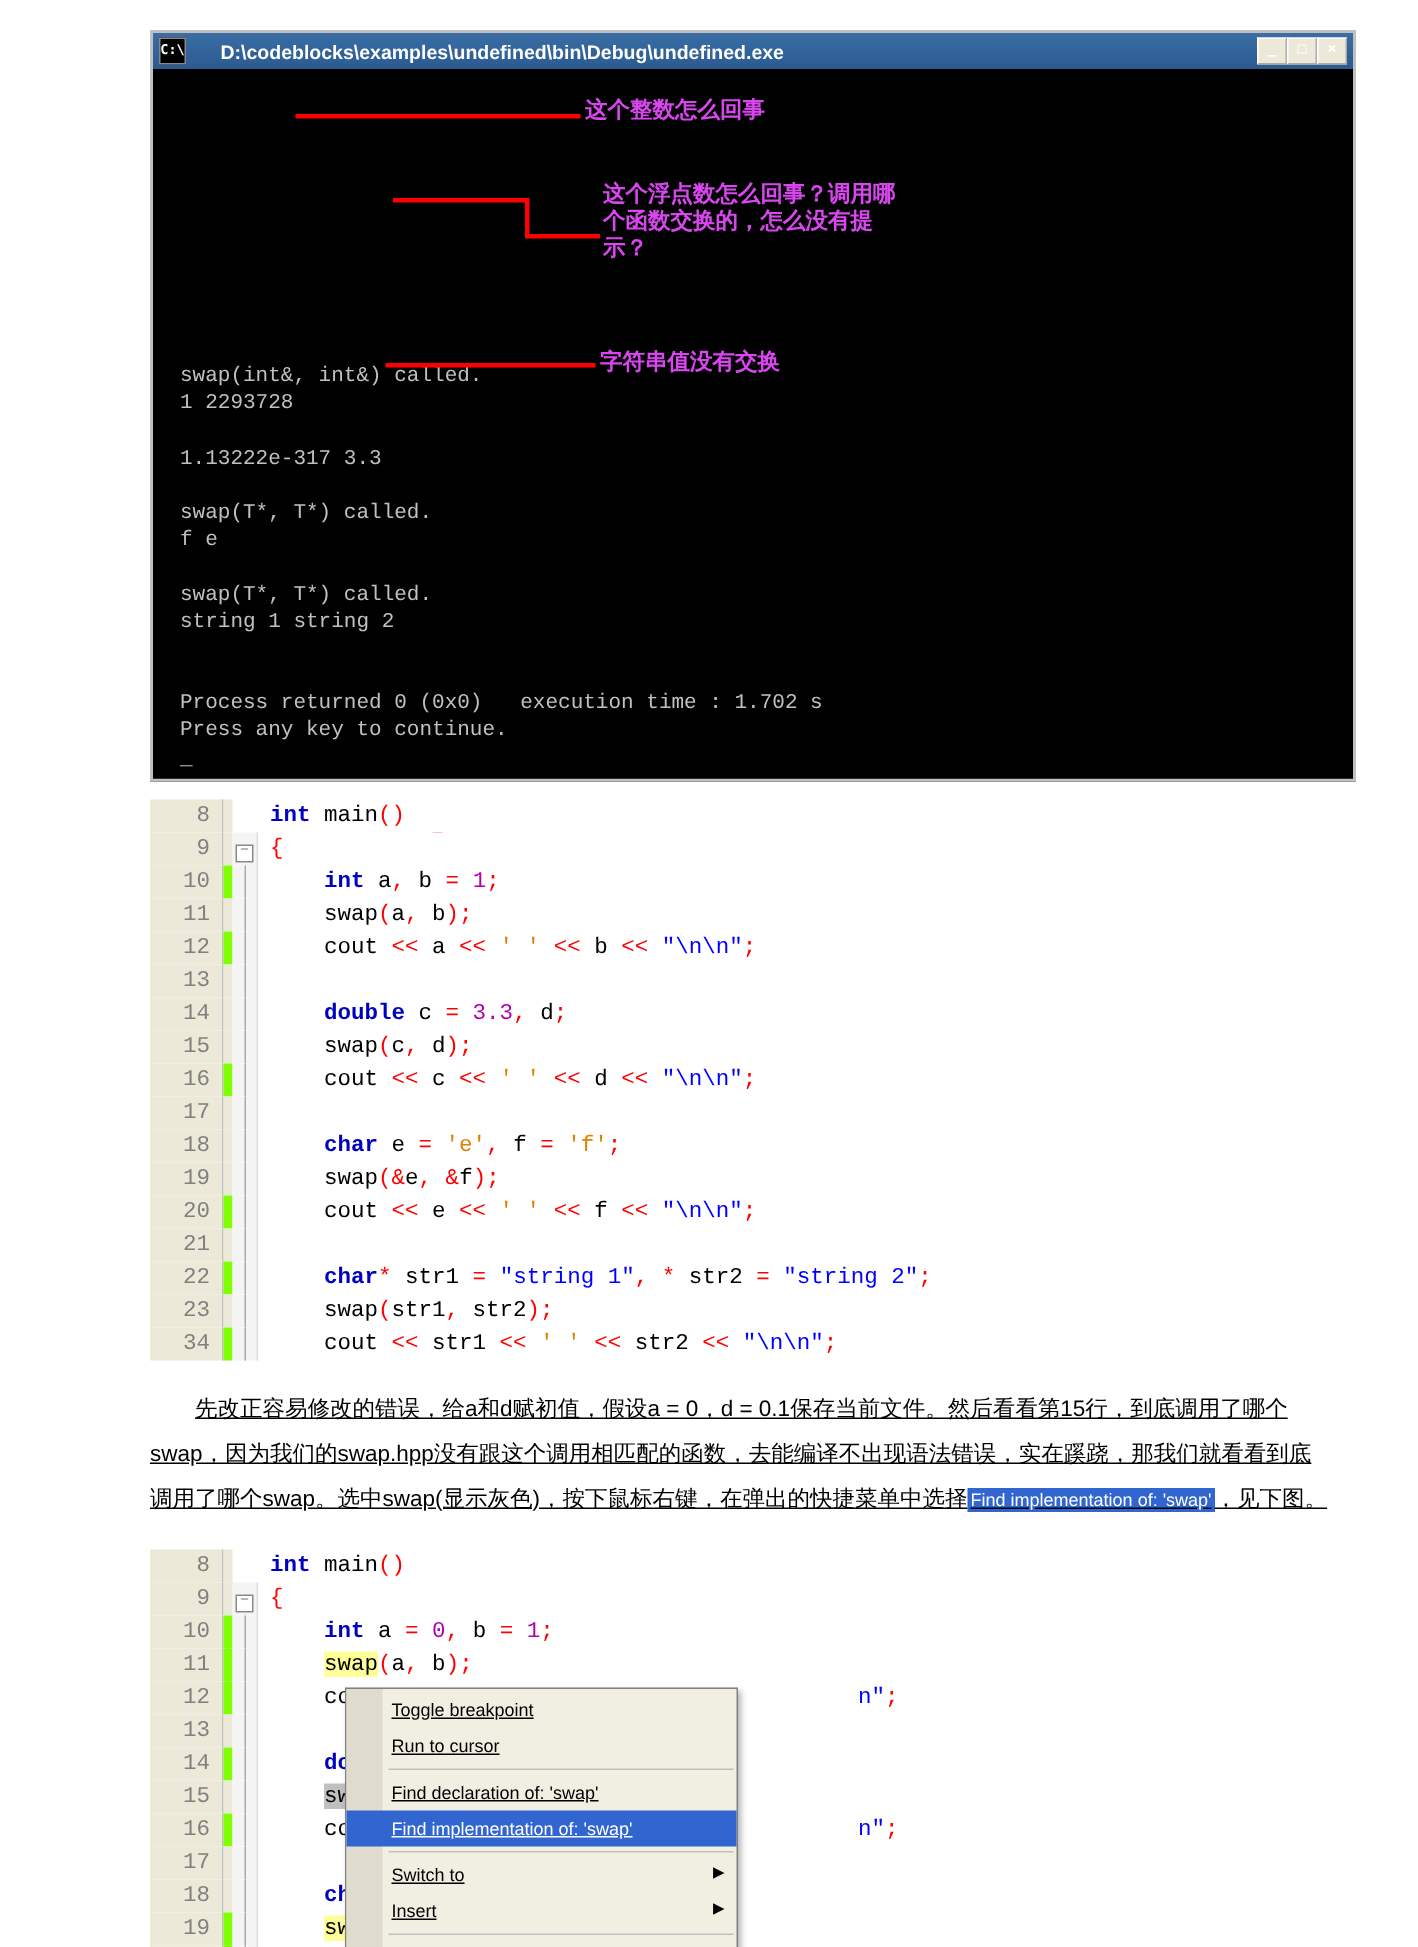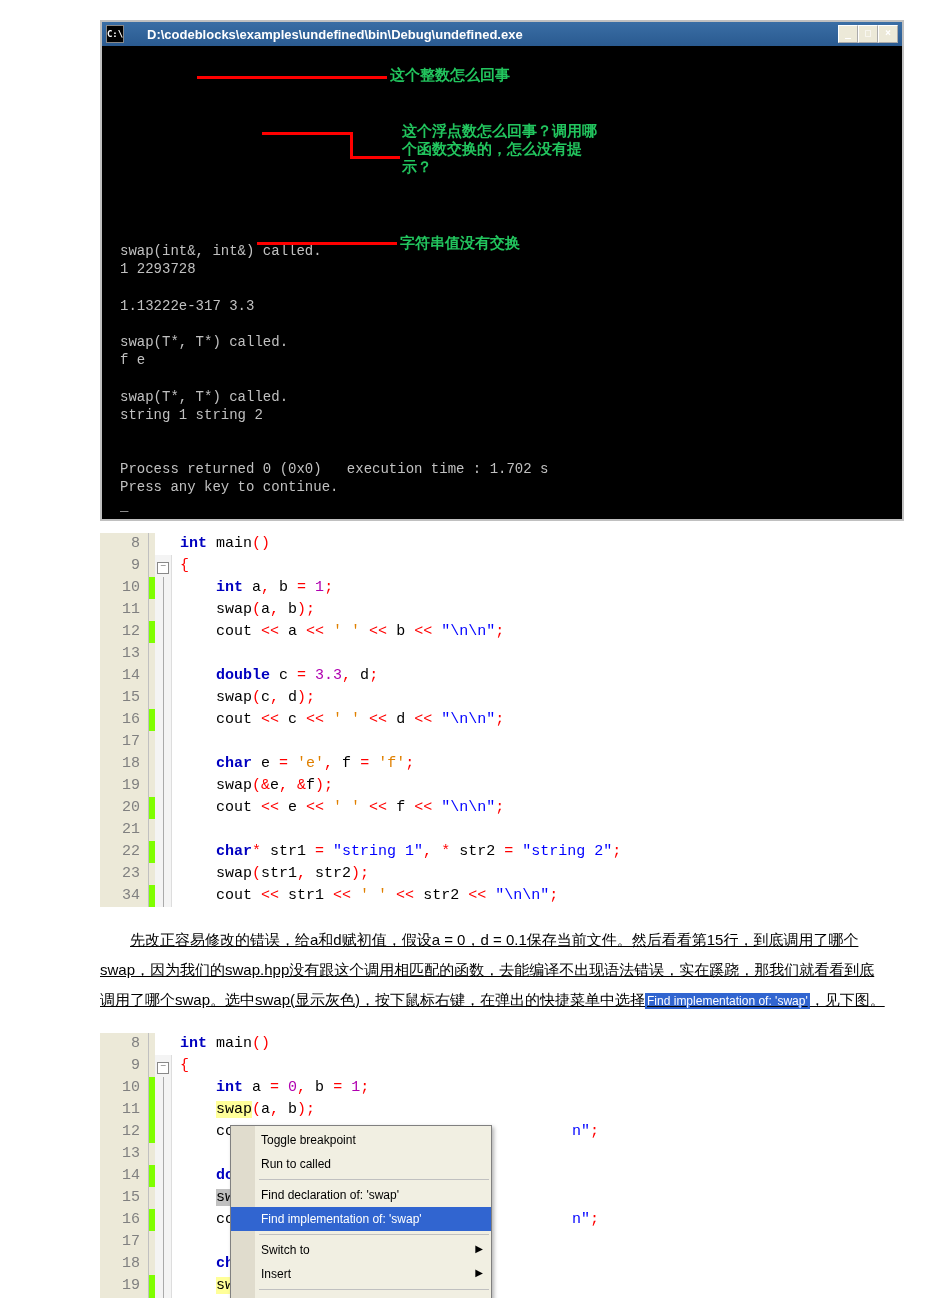--- a/index.html
+++ b/index.html
@@ -65,22 +65,22 @@
     font-family: "Consolas", "Courier New", monospace;
     font-size: 14px;
     padding: 4px 6px;
     min-height: 300px;
     position: relative;
     white-space: pre;
   }
   .console-line { display: block; line-height: 1.3; margin-left: 12px; }
   .annotation {
     position: absolute;
-    color: #22c55e;
-    font-family: Liberation Sans, sans-serif;
+    color: #d946ef;
+    font-family: Liberation Mono, monospace;
     font-size: 15px;
     font-weight: bold;
     white-space: normal;
     line-height: 1.2;
   }
   .red-line {
     position: absolute;
     background: #ff0000;
     height: 3px;
   }
@@ -197,20 +197,21 @@
     position: absolute;
     left: 0; top: 0; bottom: 0;
     width: 24px;
     background: #e0dccd;
   }
   .menu-item {
     position: relative;
     padding: 3px 8px 3px 30px;
     line-height: 1.5;
     cursor: pointer;
+    text-decoration: underline;
   }
   .menu-item.selected {
     background: #3165d0;
     color: #fff;
   }
   .menu-sep {
     border-top: 1px solid #c0c0c0;
     margin: 3px 2px 3px 28px;
   }
   .menu-arrow {
@@ -397,21 +398,21 @@
 
   <p class="para">
     <span>先改正容易修改的错误，给a和d赋初值，假设a = 0，d = 0.1保存当前文件。然后看看第15行，到底调用了哪个swap，因为我们的swap.hpp没有跟这个调用相匹配的函数，去能编译不出现语法错误，实在蹊跷，那我们就看看到底调用了哪个swap。选中swap(显示灰色)，按下鼠标右键，在弹出的快捷菜单中选择</span><span class="hl-blue">Find implementation of: 'swap'</span><span>，见下图。</span>
   </p>
 
   <div class="editor" id="editor2" style="position:relative; height:360px;">
 
     <div class="context-menu" style="left:130px; top:92px;" id="ctx-menu">
       <div class="menu-left-strip"></div>
     <div class="menu-item">Toggle breakpoint</div>
-        <div class="menu-item">Run to called</div>
+        <div class="menu-item">Run to cursor</div>
         <div class="menu-sep"></div>
         <div class="menu-item">Find declaration of: 'swap'</div>
         <div class="menu-item selected">Find implementation of: 'swap'</div>
         <div class="menu-sep"></div>
         <div class="menu-item">Switch to<span class="menu-arrow">▶</span></div>
         <div class="menu-item">Insert<span class="menu-arrow">▶</span></div>
         <div class="menu-sep"></div>
         <div class="menu-item">Swap header/source</div>
       </div>
   <div class="code-row">

